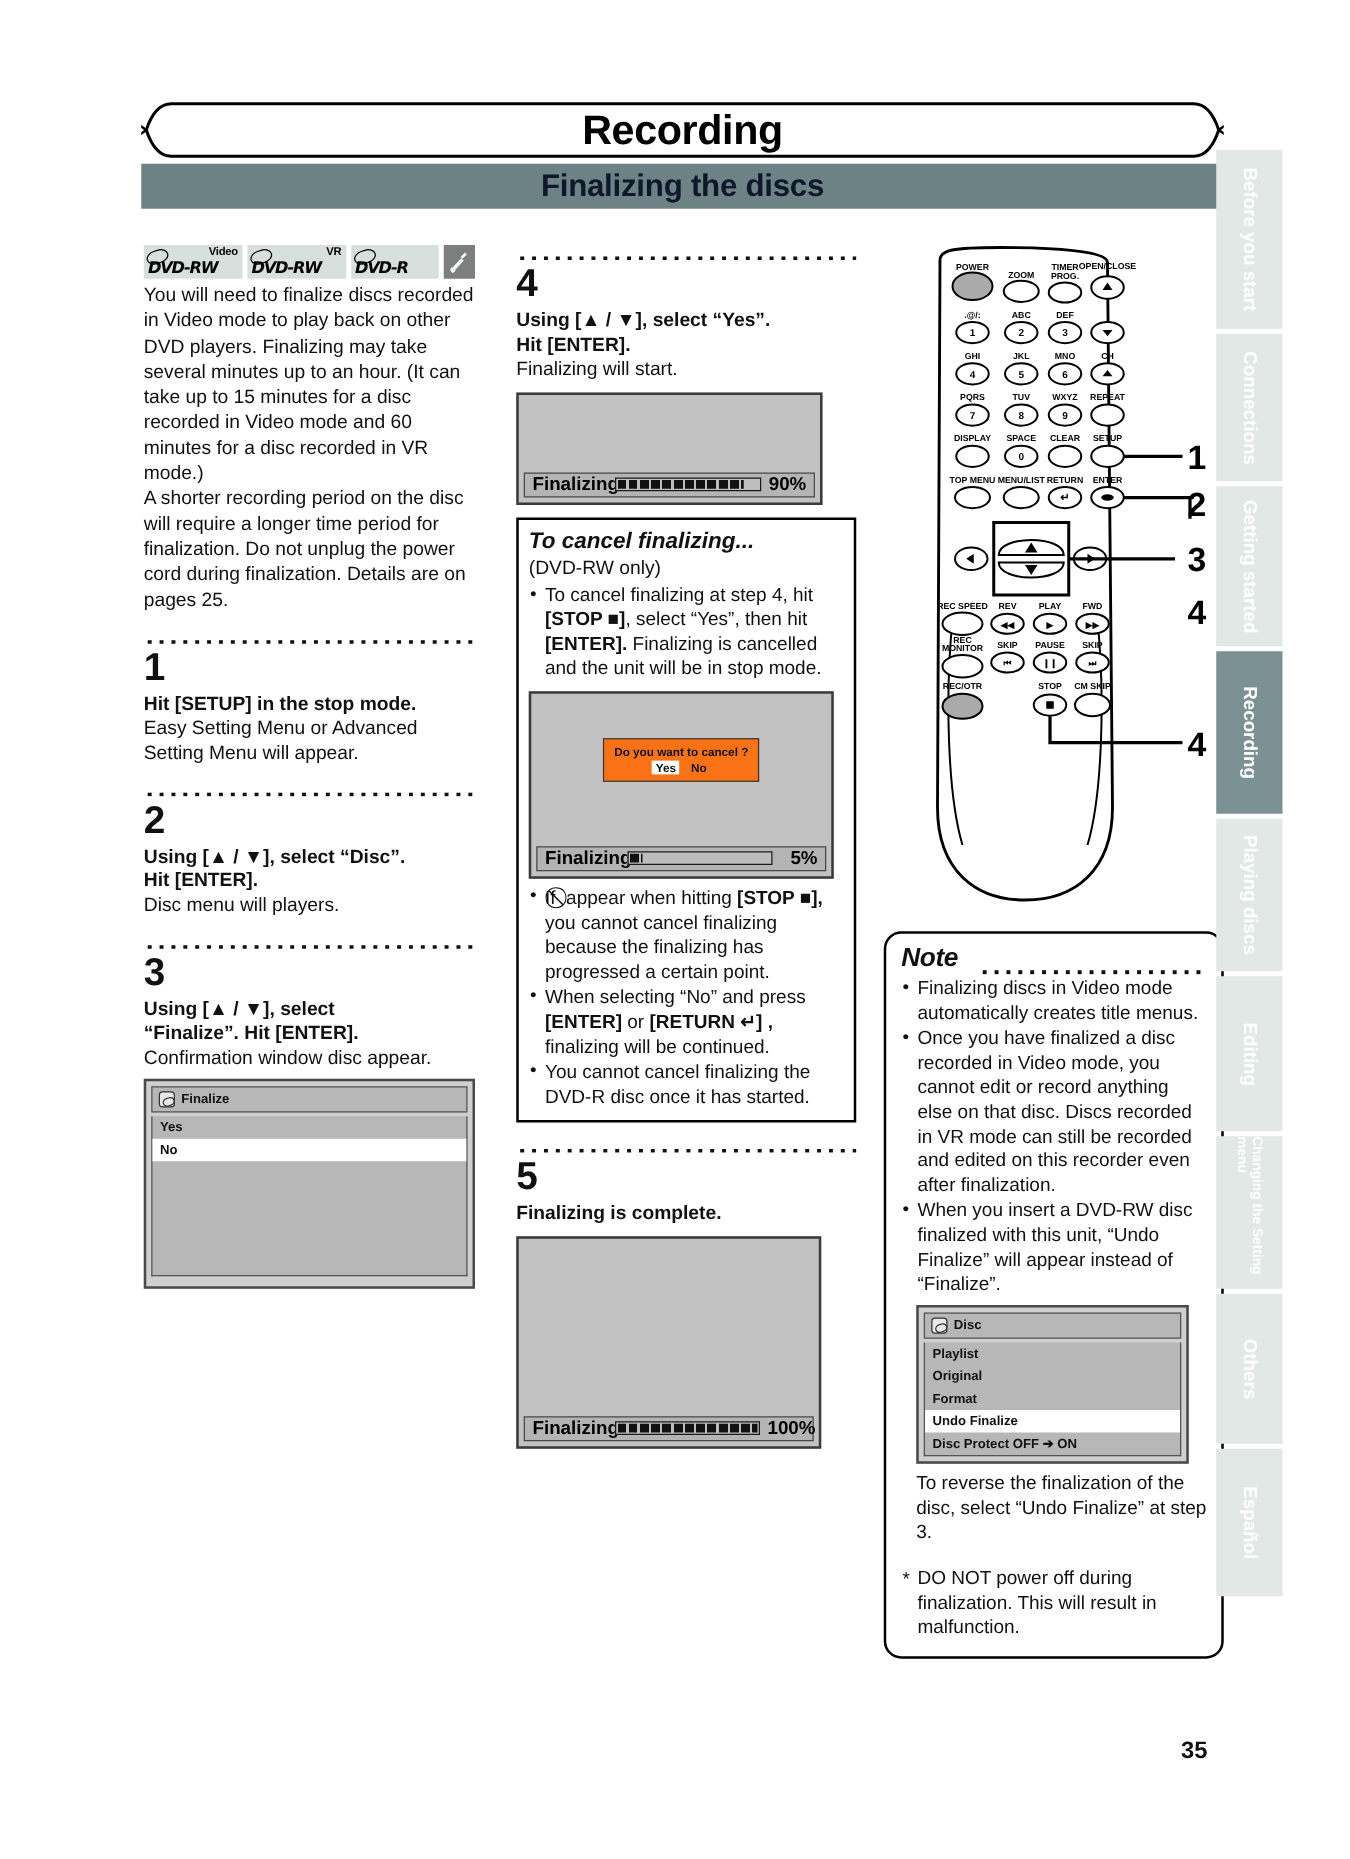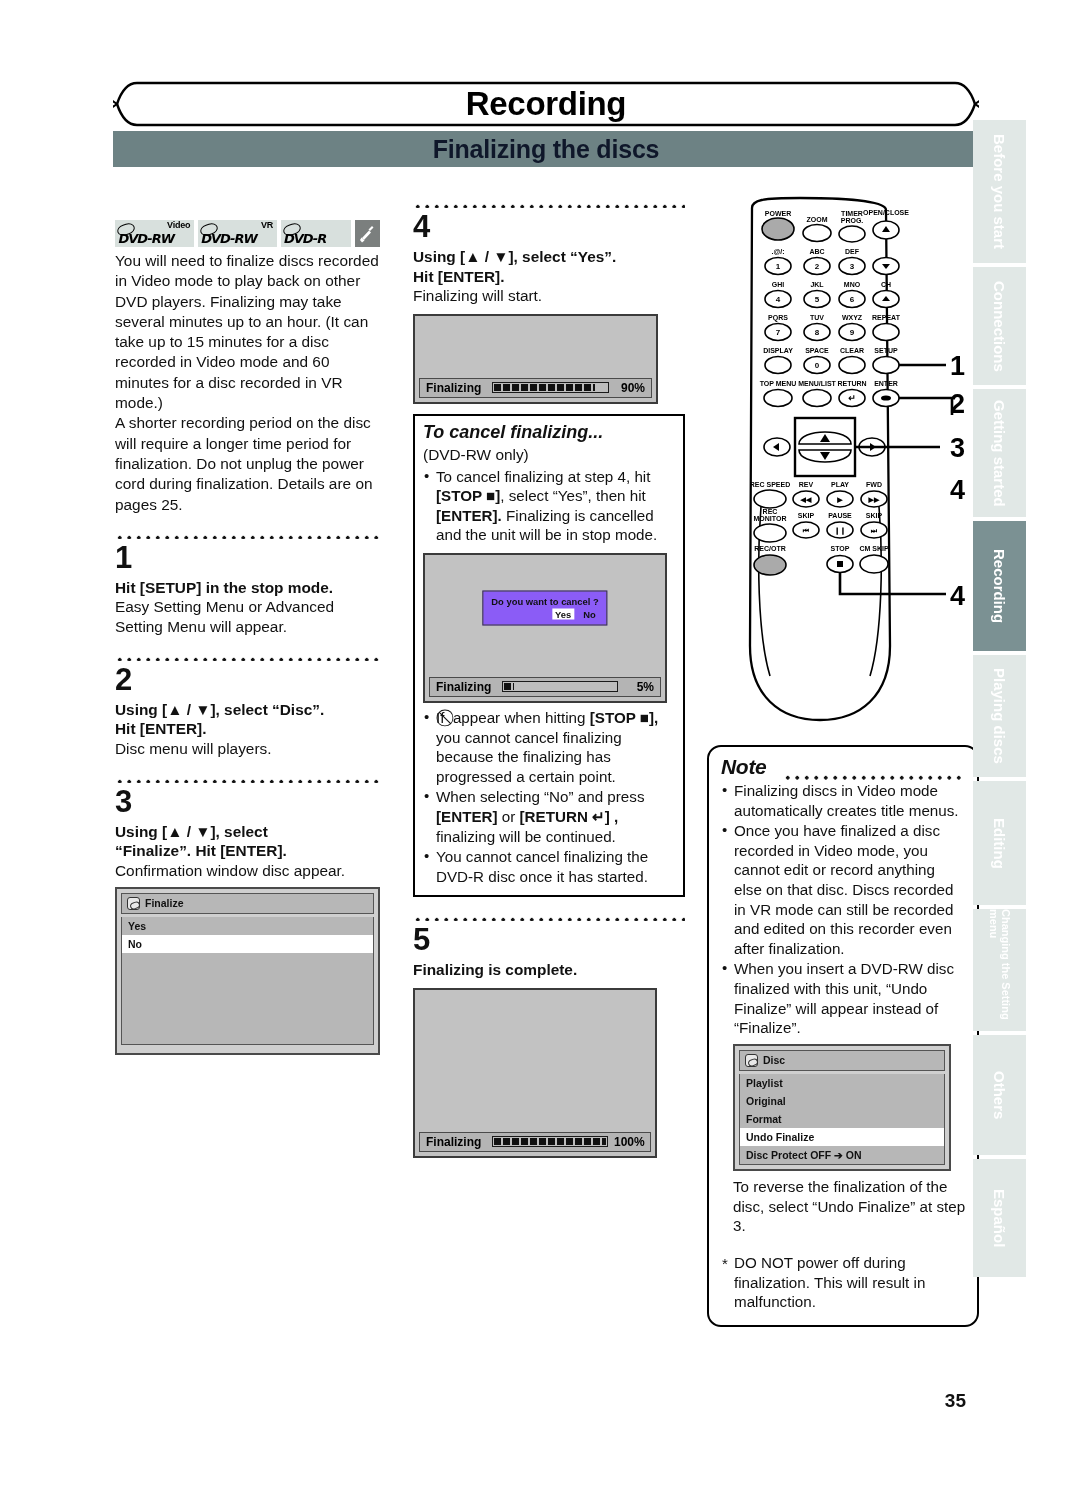--- a/index.html
+++ b/index.html
@@ -31,21 +31,21 @@
     position:absolute; left:113px; top:131px; width:866px; height:36px;
     background:#6d8284;
     display:flex; align-items:center; justify-content:center;
   }
   .subtitle-bar span {
     color:#0f172a; font-size:25px; font-weight:bold; letter-spacing:-0.2px;
   }
 
   
   .col { position:absolute; }
-  .col-left   { left:115px; top:196px; width:265px;margin-top:24px; }
+  .col-left   { left:115px; top:196px; width:265px; }
   .col-mid    { left:413px; top:196px; width:272px; }
   .col-right  { left:707px; top:196px; width:272px; }
 
   
   .badges { display:flex; align-items:flex-end; gap:4px; margin-bottom:4px; }
   .badge {
     background:#d8e0dd; height:27px; padding:0 1px;
     display:flex; align-items:center; justify-content:center;
     position:relative; width:80px;
   }
@@ -97,21 +97,21 @@
 
   
   .osd {
     border:2px solid #3b3b3b; background:#c2c2c2;
     position:relative; margin-top:8px;
   }
   .osd-statusbar {
     position:absolute; left:4px; right:4px; bottom:4px; height:20px;
     background:#b4b4b4; border:1.5px solid #4a4a4a;
     display:flex; align-items:center; padding:0 6px;
-    font-size:12px; font-weight:bold; color:#000;
+    font-size:15px; font-weight:bold; color:#000;
   }
   .osd-label { width:66px; }
   .osd-track {
     flex:1; height:11px; border:1.5px solid #1a1a1a; background:#bdbdbd;
     position:relative; margin-right:6px;
   }
   .osd-fill {
     position:absolute; left:1px; top:1px; bottom:1px;
     background-image:repeating-linear-gradient(to right,#111 0 7px, #bdbdbd 7px 9px);
   }
@@ -158,22 +158,22 @@
   }
   .bullets li:before {
     content:"\2022"; position:absolute; left:1px; top:-1px; font-size:15px;
   }
   .bullets li.star:before { content:"\002A"; top:1px; }
   b, .b { font-weight:bold; }
 
   
   .dialog {
     position:absolute; left:50%; top:36%; transform:translate(-50%,-50%);
-    background:#8b5cf6; border:1.6px solid #3a3a3a;
-    padding:4px 8px 5px 8px; text-align:right;
+    background:#f97316; border:1.6px solid #3a3a3a;
+    padding:4px 8px 5px 8px; text-align:center;
   }
   .dialog-q { font-size:9.4px; font-weight:bold; white-space:nowrap; }
   .dialog-opts { font-size:9.4px; font-weight:bold; margin-top:2px; }
   .dialog-opts .yes { background:#fff; padding:0 3px; }
   .dialog-opts .no { padding:0 3px; margin-left:6px; }
 
   
   .highlight-strip {
     background:#d8e0dd; padding:6px 10px 7px 12px; margin-top:10px;
   }

